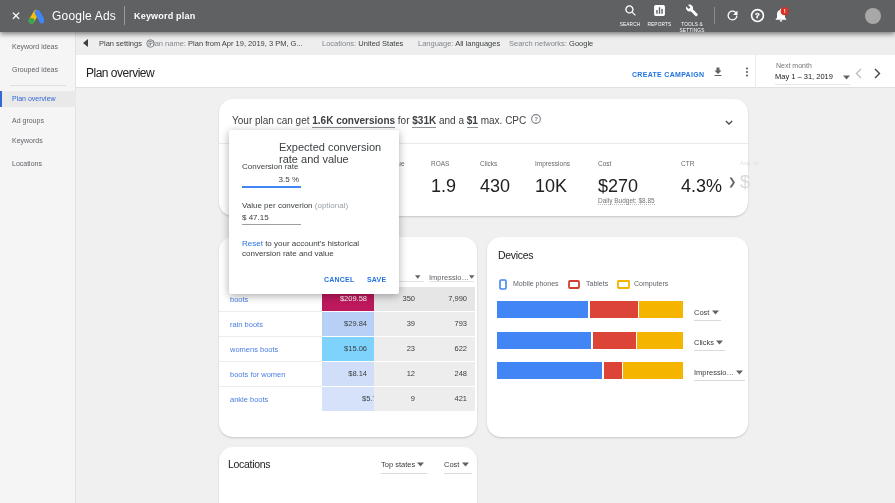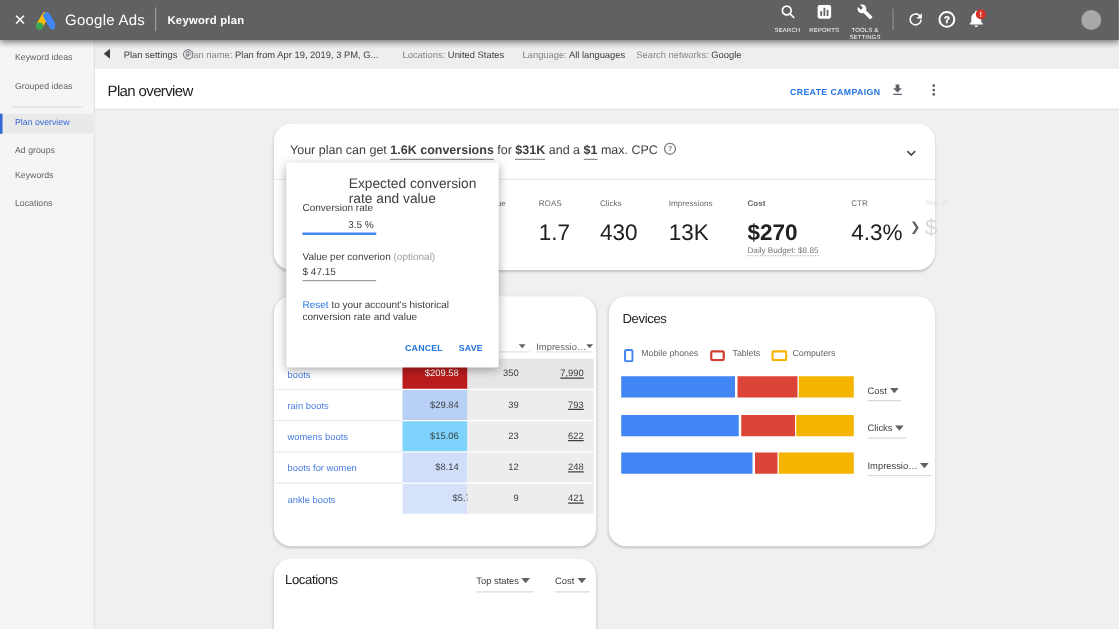--- a/index.html
+++ b/index.html
@@ -56,21 +56,21 @@
 #ovcard .next { position:absolute; left:509px; top:77px; font-size:10px; color:#5f6368; }
 #ovcard .ghost { position:absolute; left:521px; top:73px; font-size:18px; color:#d8d8d8; }
 
 
 #kwcard { left:219px; top:237px; width:258px; height:200px; }
 #kwcard .hdr { position:absolute; top:35px; left:0; width:100%; height:16px; font-size:7.5px; color:#5f6368; }
 .kwrow { position:absolute; left:0; width:258px; height:25px; }
 .kwrow .kw { position:absolute; left:11px; top:8px; font-size:7.5px; color:#4a7de2; }
 .cellc { position:absolute; left:103px; top:0; width:52px; height:24px; text-align:right; font-size:7.5px; color:#3c4043; line-height:24px; padding-right:7px; }
 .cellk { position:absolute; left:155px; top:0; width:50px; height:24px; text-align:right; font-size:7.5px; color:#3c4043; line-height:24px; padding-right:9px; background:#ededed; }
-.celli { position:absolute; left:205px; top:0; width:51px; height:24px; text-align:right; font-size:7.5px; color:#3c4043; line-height:24px; padding-right:8px; background:#ededed;text-decoration:underline; }
+.celli { position:absolute; left:205px; top:0; width:51px; height:24px; text-align:right; font-size:7.5px; color:#3c4043; line-height:24px; padding-right:8px; background:#ededed; }
 .ksep { position:absolute; left:0; bottom:0; width:103px; height:1px; background:#ececec; }
 
 
 #dvcard { left:487px; top:237px; width:261px; height:200px; }
 #dvcard h2 { position:absolute; left:11px; top:12px; font-size:10.5px; letter-spacing:-0.3px; font-weight:normal; color:#212121; }
 #dvcard .leg { position:absolute; top:43px; font-size:7px; color:#5f6368; }
 .bar { position:absolute; left:10px; width:186px; height:17px; }
 .seg { position:absolute; top:0; height:17px; }
 .blab { position:absolute; left:207px; font-size:7.5px; color:#3c4043; border-bottom:1px solid #dadada; padding-bottom:3px; padding-right:2px; }
 .blab .t { }
@@ -176,20 +176,34 @@
   <h1>Plan overview</h1>
   <span class="cc">CREATE CAMPAIGN</span>
   <svg class="dl" width="12" height="12" viewBox="0 0 24 24" fill="#5f6368">
       <path d="M19 9h-4V3H9v6H5l7 7 7-7zM5 18v2h14v-2H5z"></path>
     </svg>
   <svg class="dots" width="12" height="14" viewBox="0 0 24 24" fill="#5f6368">
       <circle cx="12" cy="5" r="2.2"></circle>
       <circle cx="12" cy="12" r="2.2"></circle>
       <circle cx="12" cy="19" r="2.2"></circle>
     </svg>
+  <div class="daterange">
+    <div class="nm">Next month</div>
+    <div class="dr">May 1 – 31, 2019</div>
+    <div style="position:absolute;left:19px;top:29px;width:75px;height:1px;background:#e7e7e7;"></div>
+    <svg class="caret" width="7" height="5" viewBox="0 0 10 6" fill="#5f6368">
+        <path d="M0 0l5 6 5-6z"></path>
+      </svg>
+    <svg class="abs" style="left:99px;top:13px;" width="7" height="11" viewBox="0 0 7 11" fill="none" stroke="#bdbdbd" stroke-width="1.4">
+        <path d="M6 1L1.5 5.5L6 10"></path>
+      </svg>
+    <svg class="abs" style="left:118px;top:13px;" width="7" height="11" viewBox="0 0 7 11" fill="none" stroke="#424242" stroke-width="1.4">
+        <path d="M1 1l4.5 4.5L1 10"></path>
+      </svg>
+  </div>
 </div>
 
 <div id="sidebar">
   <div class="item" style="top:5px;">Keyword ideas</div>
   <div class="item" style="top:28px;">Grouped ideas</div>
   <div class="divider"></div>
   <div class="item active" style="top:59px;">Plan overview</div>
   <div class="item" style="top:79px;">Ad groups</div>
   <div class="item" style="top:99px;">Keywords</div>
   <div class="item" style="top:122px;">Locations</div>
@@ -204,31 +218,31 @@
     </svg>
   <svg class="chev" width="8" height="5" viewBox="0 0 12 8" fill="none" stroke="#46484b" stroke-width="2">
       <path d="M1 1.5l5 5 5-5"></path>
     </svg>
 
   <div class="metric" style="left:170px;">
       <div class="ml">value</div>
     </div>
   <div class="metric" style="left:212px;">
       <div class="ml">ROAS</div>
-      <div class="mv">1.7</div>
+      <div class="mv">1.9</div>
     </div>
   <div class="metric" style="left:261px;">
       <div class="ml">Clicks</div>
       <div class="mv">430</div>
     </div>
   <div class="metric" style="left:316px;">
       <div class="ml">Impressions</div>
-      <div class="mv">13K</div>
-    </div>
-  <div class="metric" style="left:379px;font-weight:bold;">
+      <div class="mv">10K</div>
+    </div>
+  <div class="metric" style="left:379px;">
       <div class="ml">Cost</div>
       <div class="mv">$270</div>
     </div>
   <div class="metric" style="left:462px;">
       <div class="ml">CTR</div>
       <div class="mv">4.3%</div>
     </div>
   <div class="budget2">Daily Budget: $8.85</div>
   <span class="next">❯</span>
   <span class="ghost">$</span>
@@ -242,21 +256,21 @@
       </svg>
     <span class="abs" style="left:210px;top:1px;">Impressio…</span>
     <svg class="abs" style="left:250px;top:3px;" width="5.5" height="4" viewBox="0 0 10 6" fill="#5f6368">
         <path d="M0 0l5 6 5-6z"></path>
       </svg>
     <div class="abs" style="left:159px;top:9px;width:46px;height:1px;background:#e4e4e4;"></div>
     <div class="abs" style="left:210px;top:9px;width:45px;height:1px;background:#e4e4e4;"></div>
   </div>
   <div class="kwrow has-sep" style="top:50px;">
     <span class="kw">boots</span>
-    <div class="cellc" style="background:#b91c1c;color:#fff;">$209.58</div>
+    <div class="cellc" style="background:#be185d;color:#fff;">$209.58</div>
     <div class="cellk" style="background:#e6e6e6;">350</div>
       <div class="celli" style="background:#e6e6e6;">7,990</div>
     <div class="ksep"></div>
   </div>
   <div class="kwrow has-sep" style="top:75px;">
     <span class="kw">rain boots</span>
     <div class="cellc" style="background:#b9d0f6;">$29.84</div>
     <div class="cellk">39</div>
       <div class="celli">793</div>
     <div class="ksep"></div>

